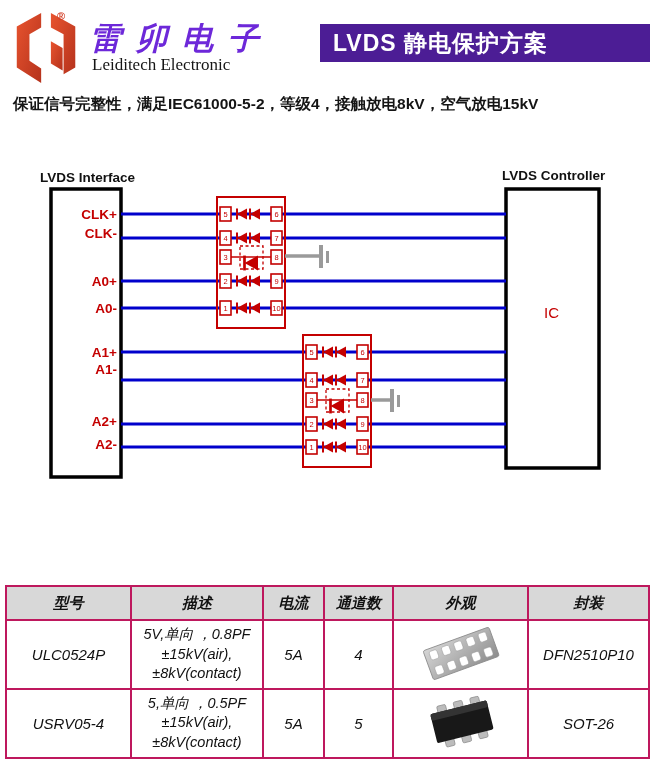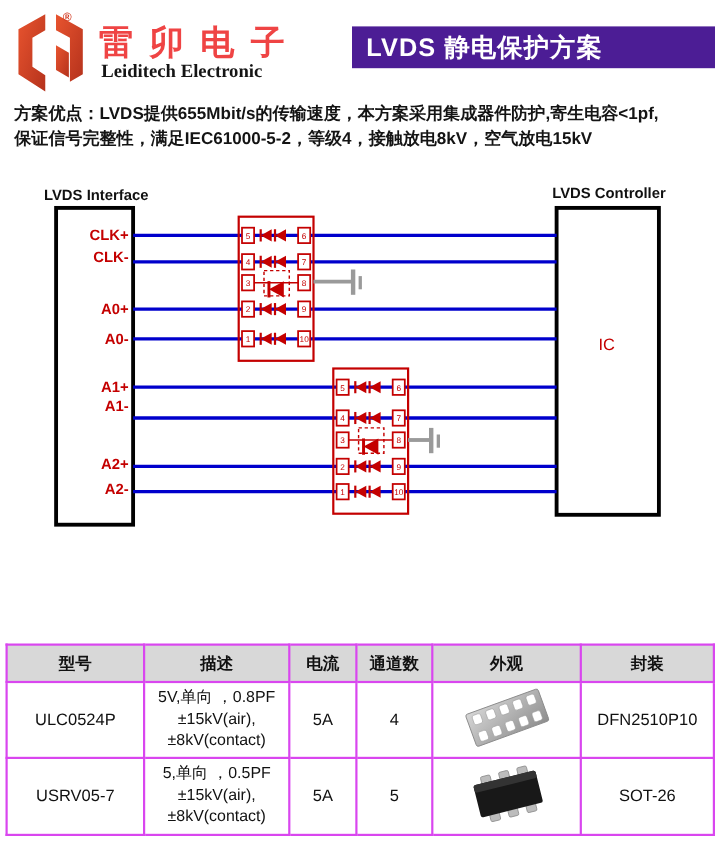--- a/index.html
+++ b/index.html
@@ -3,38 +3,38 @@
 <meta charset="utf-8">
 <style>
   * { margin:0; padding:0; box-sizing:border-box; }
   body { background:#fff; font-family:"Liberation Sans", sans-serif; }
   .page { position:relative; width:653px; height:773px; background:#ffffff; overflow:hidden; }
 
   
   .logo { position:absolute; left:8px; top:8px; width:78px; height:78px; }
   .reg-mark { position:absolute; left:57px; top:10px; font-size:11px; color:#d23b23; font-weight:bold; }
   .company-cn { position:absolute; left:90px; top:18px; font-size:31px; font-weight:600;
-                font-family:"Liberation Serif", serif; color:#ef4444; letter-spacing:15px; white-space:nowrap; }
-  .company-en { position:absolute; left:92px; top:55px; font-size:17px; font-weight:bold;
+                font-family:"Liberation Serif", serif; color:#6d28d9; letter-spacing:15px; white-space:nowrap;font-style:italic; }
+  .company-en { position:absolute; left:92px; top:55px; font-size:17px; font-weight:normal;
                 font-family:"Liberation Serif", serif; color:#151515;text-align:center; }
   .banner { position:absolute; left:320px; top:24px; width:330px; height:38px; background:#4c1d95;
             color:#ffffff; font-size:23px; font-weight:bold; line-height:38px; padding-left:13px;
             letter-spacing:1px; white-space:nowrap; }
 
   
   .desc { position:absolute; left:13px; top:92px; width:634px; font-size:15.5px; font-weight:600;
           color:#141414; line-height:23px; }
 
   
   .diagram { position:absolute; left:0; top:160px; }
 
   
   .parts-table { position:absolute; left:5px; top:585px; width:643px; border-collapse:collapse;
                  table-layout:fixed; font-size:15px; color:#111; }
-  .parts-table th, .parts-table td { border:2px solid #d946ef; text-align:center; vertical-align:middle; }
+  .parts-table th, .parts-table td { border:2px solid #be185d; text-align:center; vertical-align:middle;font-style:italic; }
   .parts-table th { background:#d8d8d8; height:34px; font-weight:bold; font-size:15px; }
   .row-1 td { height:64px; }
   .row-2 td { height:59px; }
   .desc-cell { text-align:left; padding:4px 6px; font-size:14.5px; line-height:1.35; }
 
   .watermark { position:absolute; left:450px; top:742px; font-size:17.5px; color:#f0a39c;
                letter-spacing:.5px; white-space:nowrap; z-index:5; }
 </style>
 </head>
 <body>
@@ -51,21 +51,20 @@
     <path d="M34 5 L34 20 L22 27 L22 54 L34 62 L34 77 L9 61 L9 19 Z" fill="url(#gLogo)"></path>
     <path d="M44 5 L69 19 L69 61 L57 68 L57 27 L44 20 Z" fill="url(#gLogo)"></path>
     <path d="M44 34 L56 41 L56 64 L44 57 Z" fill="url(#gLogo)"></path>
   </svg>
   <div class="reg-mark">®</div>
   <div class="company-cn">雷卯电子</div>
   <div class="company-en">Leiditech Electronic</div>
   <div class="banner">LVDS 静电保护方案</div>
 
   <div class="desc">
-    <div>方案优点：LVDS提供655Mbit/s的传输速度，本方案采用集成器件防护,寄生电容&lt;1pf,</div>
     <div>保证信号完整性，满足IEC61000-5-2，等级4，接触放电8kV，空气放电15kV</div>
   </div>
 
   <svg class="diagram" width="653" height="420" viewBox="0 0 653 420">
     <defs>
       <g id="diode">
         <polygon points="0,-5.5 0,5.5 -10,0" fill="#c40000"></polygon>
         <line x1="-10" y1="-5.5" x2="-10" y2="5.5" stroke="#c40000" stroke-width="2"></line>
       </g>
     </defs>
@@ -244,21 +243,21 @@
                 <rect x="46" y="32" width="8" height="9" rx="2"></rect>
                   <rect x="59" y="32" width="8" height="9" rx="2"></rect>
                 <rect x="72" y="32" width="8" height="9" rx="2"></rect>
               </g>
             </g>
           </svg>
         </td>
         <td>DFN2510P10</td>
       </tr>
       <tr class="row-2">
-        <td>USRV05-7</td>
+        <td>USRV05-4</td>
         <td class="desc-cell">
           <div>5,单向 ，0.5PF</div>
           <div>±15kV(air),</div>
           <div>±8kV(contact)</div>
         </td>
         <td>5A</td>
         <td>5</td>
         <td>
           <svg width="100" height="64" viewBox="0 0 100 64">
             <g transform="rotate(-14 50 32)">

